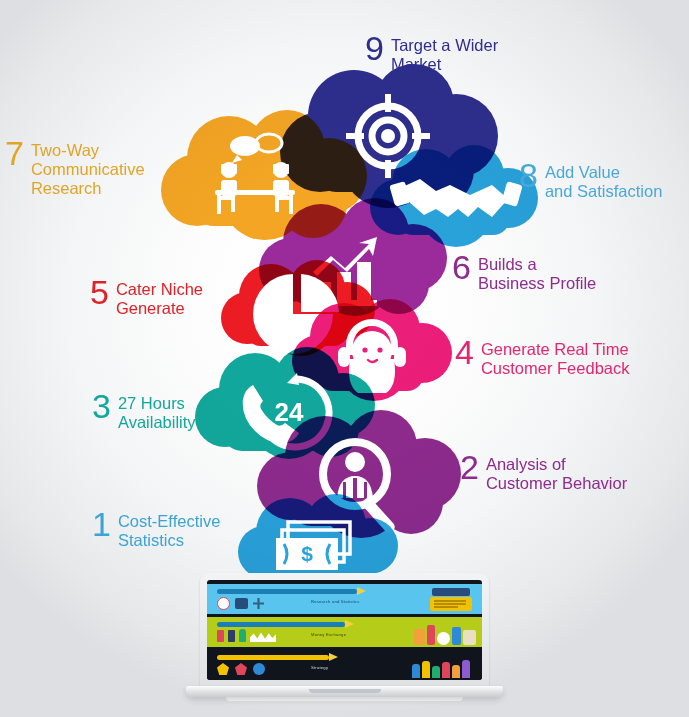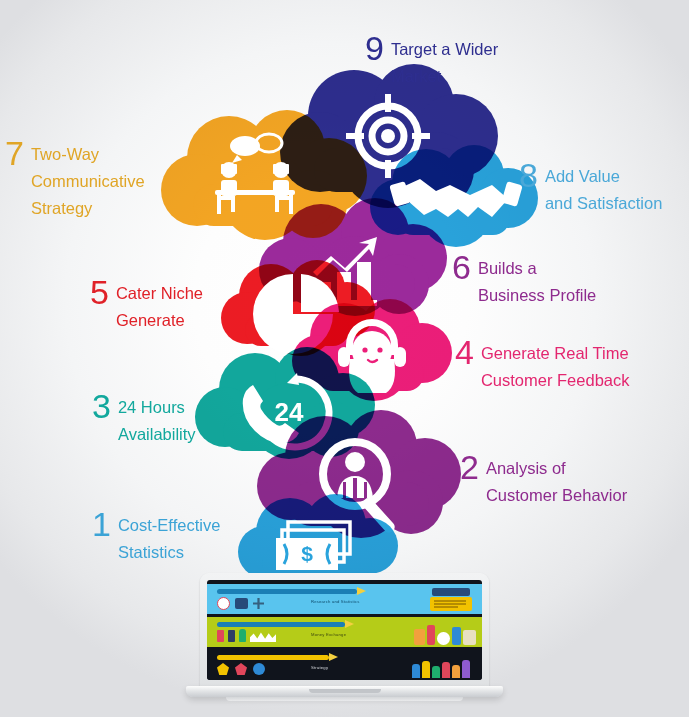--- a/index.html
+++ b/index.html
@@ -13,21 +13,21 @@
     background:
       radial-gradient(ellipse 62% 58% at 48% 42%, #ffffff 0%, #fdfdfd 32%, #f4f5f6 62%, #e7e8ea 88%, #dedfe2 100%);
     overflow:hidden;
   }
   
   .label{position:absolute;display:flex;align-items:flex-start;gap:8px;}
   .label .num{
     font-size:34px;line-height:30px;font-weight:400;
     letter-spacing:-1px;flex:0 0 auto;position:relative;top:-3px;
   }
-  .label .txt{font-size:16.5px;line-height:27px;font-weight:400;white-space:pre-line;}
+  .label .txt{font-size:16.5px;line-height:19px;font-weight:400;white-space:pre-line;}
   .label.right{text-align:left;}
   .label.left{text-align:left;}
 
   
   #clouds{position:absolute;left:0;top:0;width:564px;height:717px;}
   .cloud{position:absolute;}
   .cloud svg{display:block;overflow:visible;}
   .cloudshape{mix-blend-mode:multiply;}
 
   
@@ -295,21 +295,21 @@
   <div class="label right" style="left:519px;top:163px;">
     <span class="num" style="color:#4aa8d8">8</span>
     <span class="txt" style="color:#4aa8d8">Add Value
 and Satisfaction</span>
   </div>
 
   <div class="label left" style="left:5px;top:141px;">
     <span class="num" style="color:#e0a526">7</span>
     <span class="txt" style="color:#e0a526">Two-Way
 Communicative
-Strategy</span>
+Research</span>
   </div>
 
   <div class="label right" style="left:452px;top:255px;">
     <span class="num" style="color:#8e2b8e">6</span>
     <span class="txt" style="color:#8e2b8e">Builds a
 Business Profile</span>
   </div>
 
   <div class="label left" style="left:90px;top:280px;">
     <span class="num" style="color:#e02128">5</span>
@@ -318,21 +318,21 @@
   </div>
 
   <div class="label right" style="left:455px;top:340px;">
     <span class="num" style="color:#e3266f">4</span>
     <span class="txt" style="color:#e3266f">Generate Real Time
 Customer Feedback</span>
   </div>
 
   <div class="label left" style="left:92px;top:394px;">
     <span class="num" style="color:#12a89d">3</span>
-    <span class="txt" style="color:#12a89d">24 Hours
+    <span class="txt" style="color:#12a89d">27 Hours
 Availability</span>
   </div>
 
   <div class="label right" style="left:460px;top:455px;">
     <span class="num" style="color:#8e2b8e">2</span>
     <span class="txt" style="color:#8e2b8e">Analysis of
 Customer Behavior</span>
   </div>
 
   <div class="label left" style="left:92px;top:512px;">

